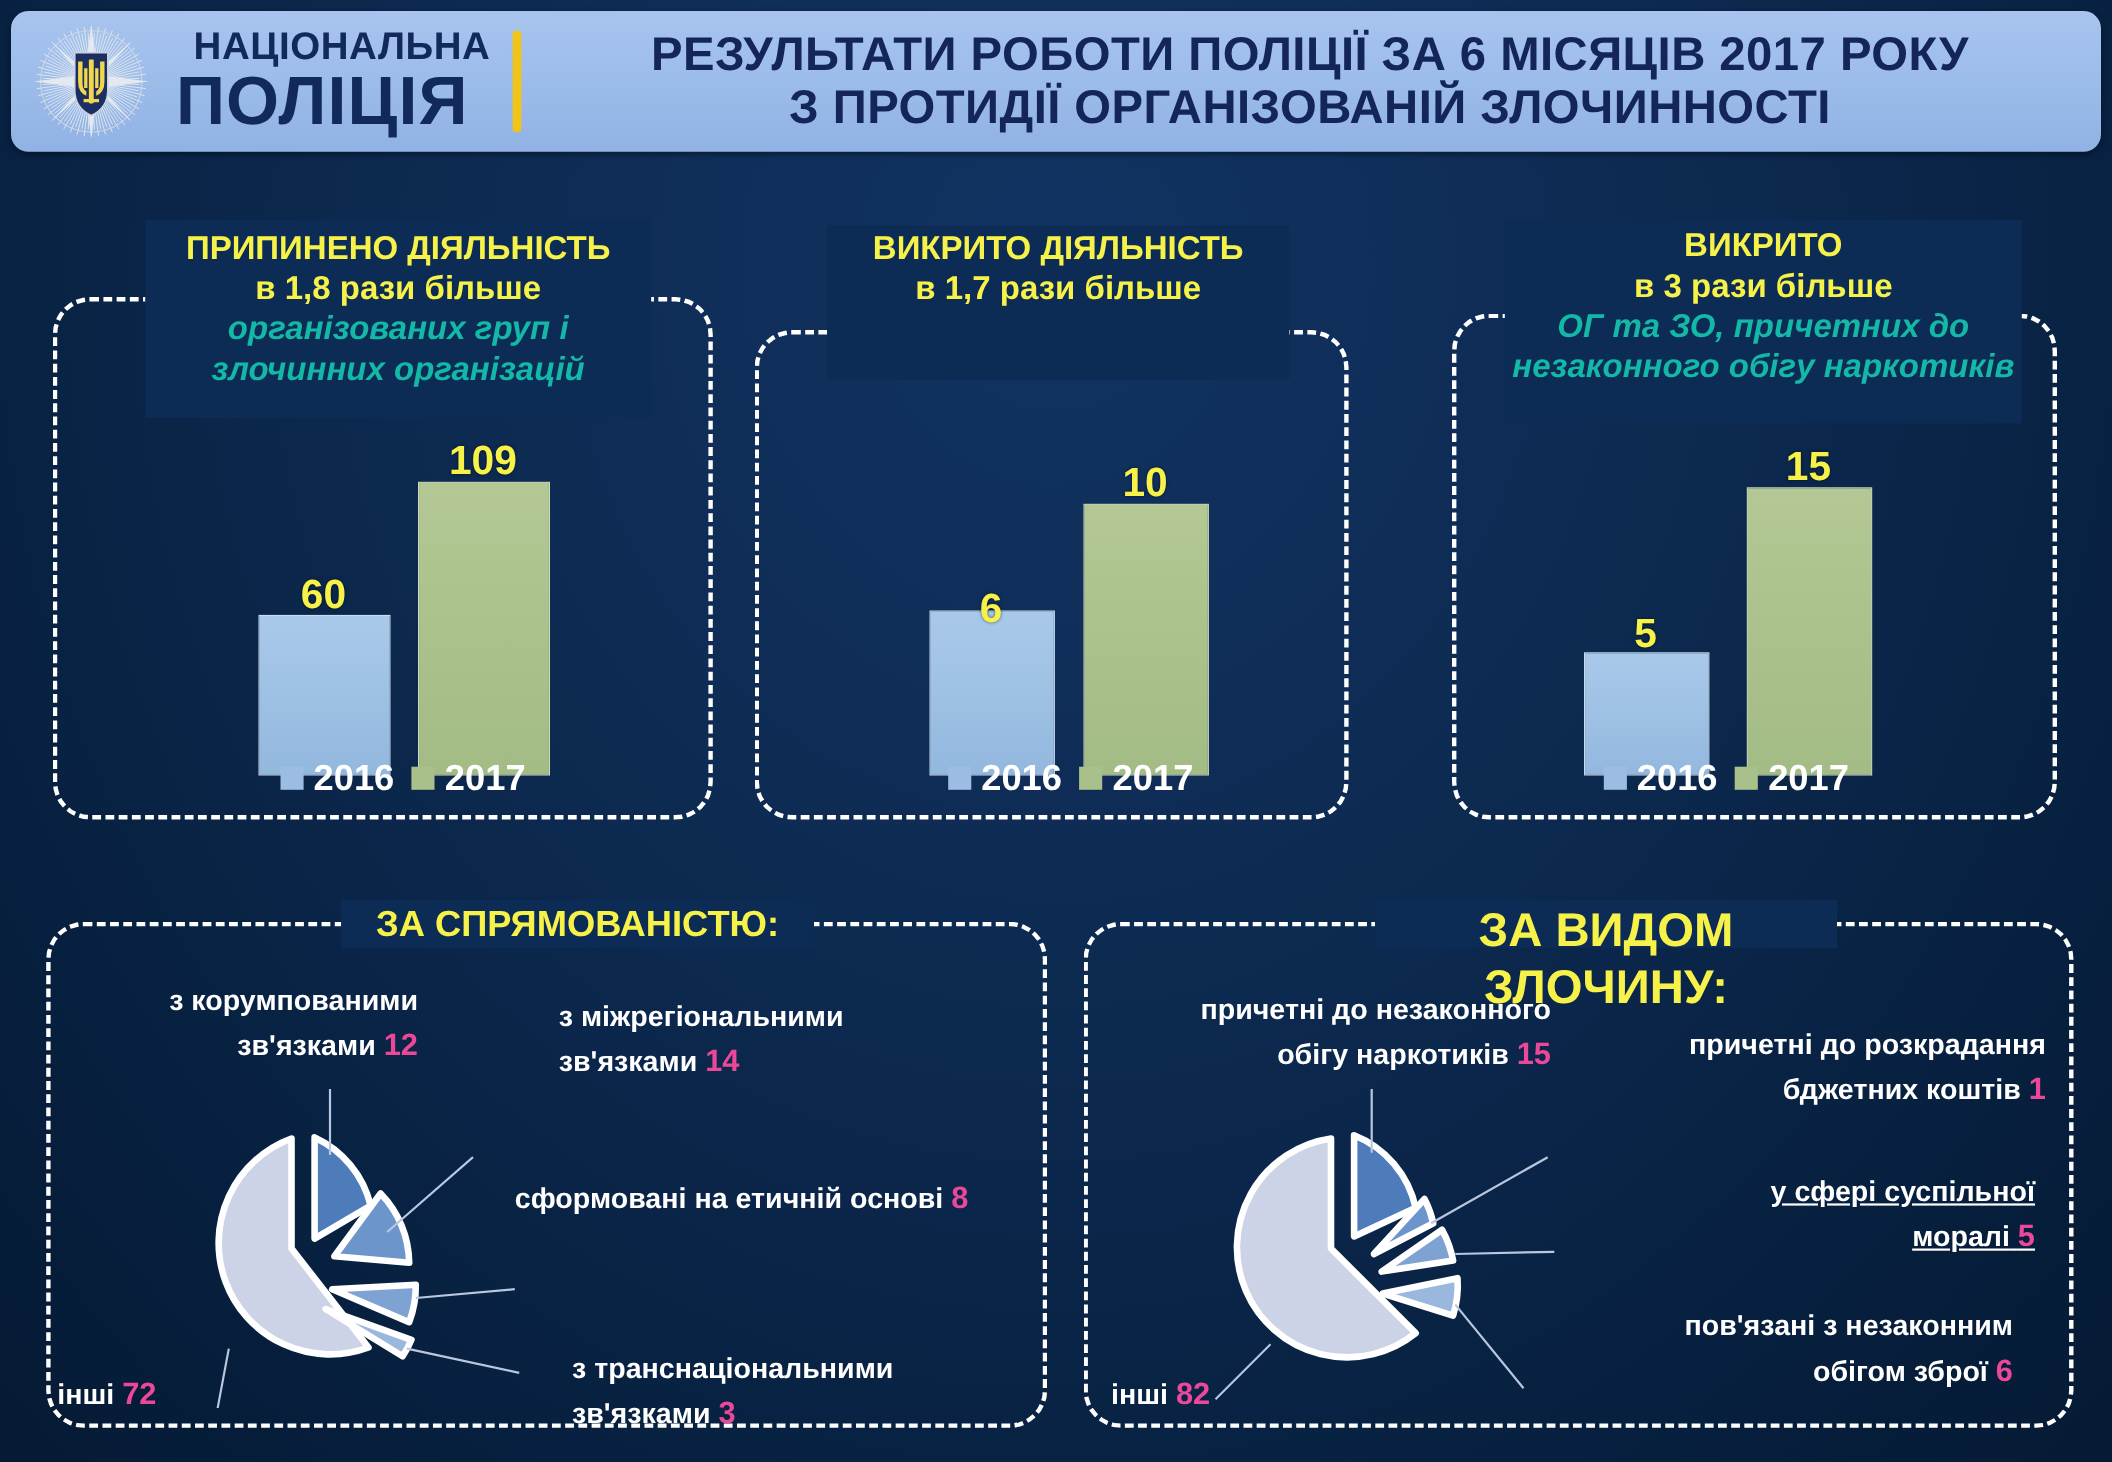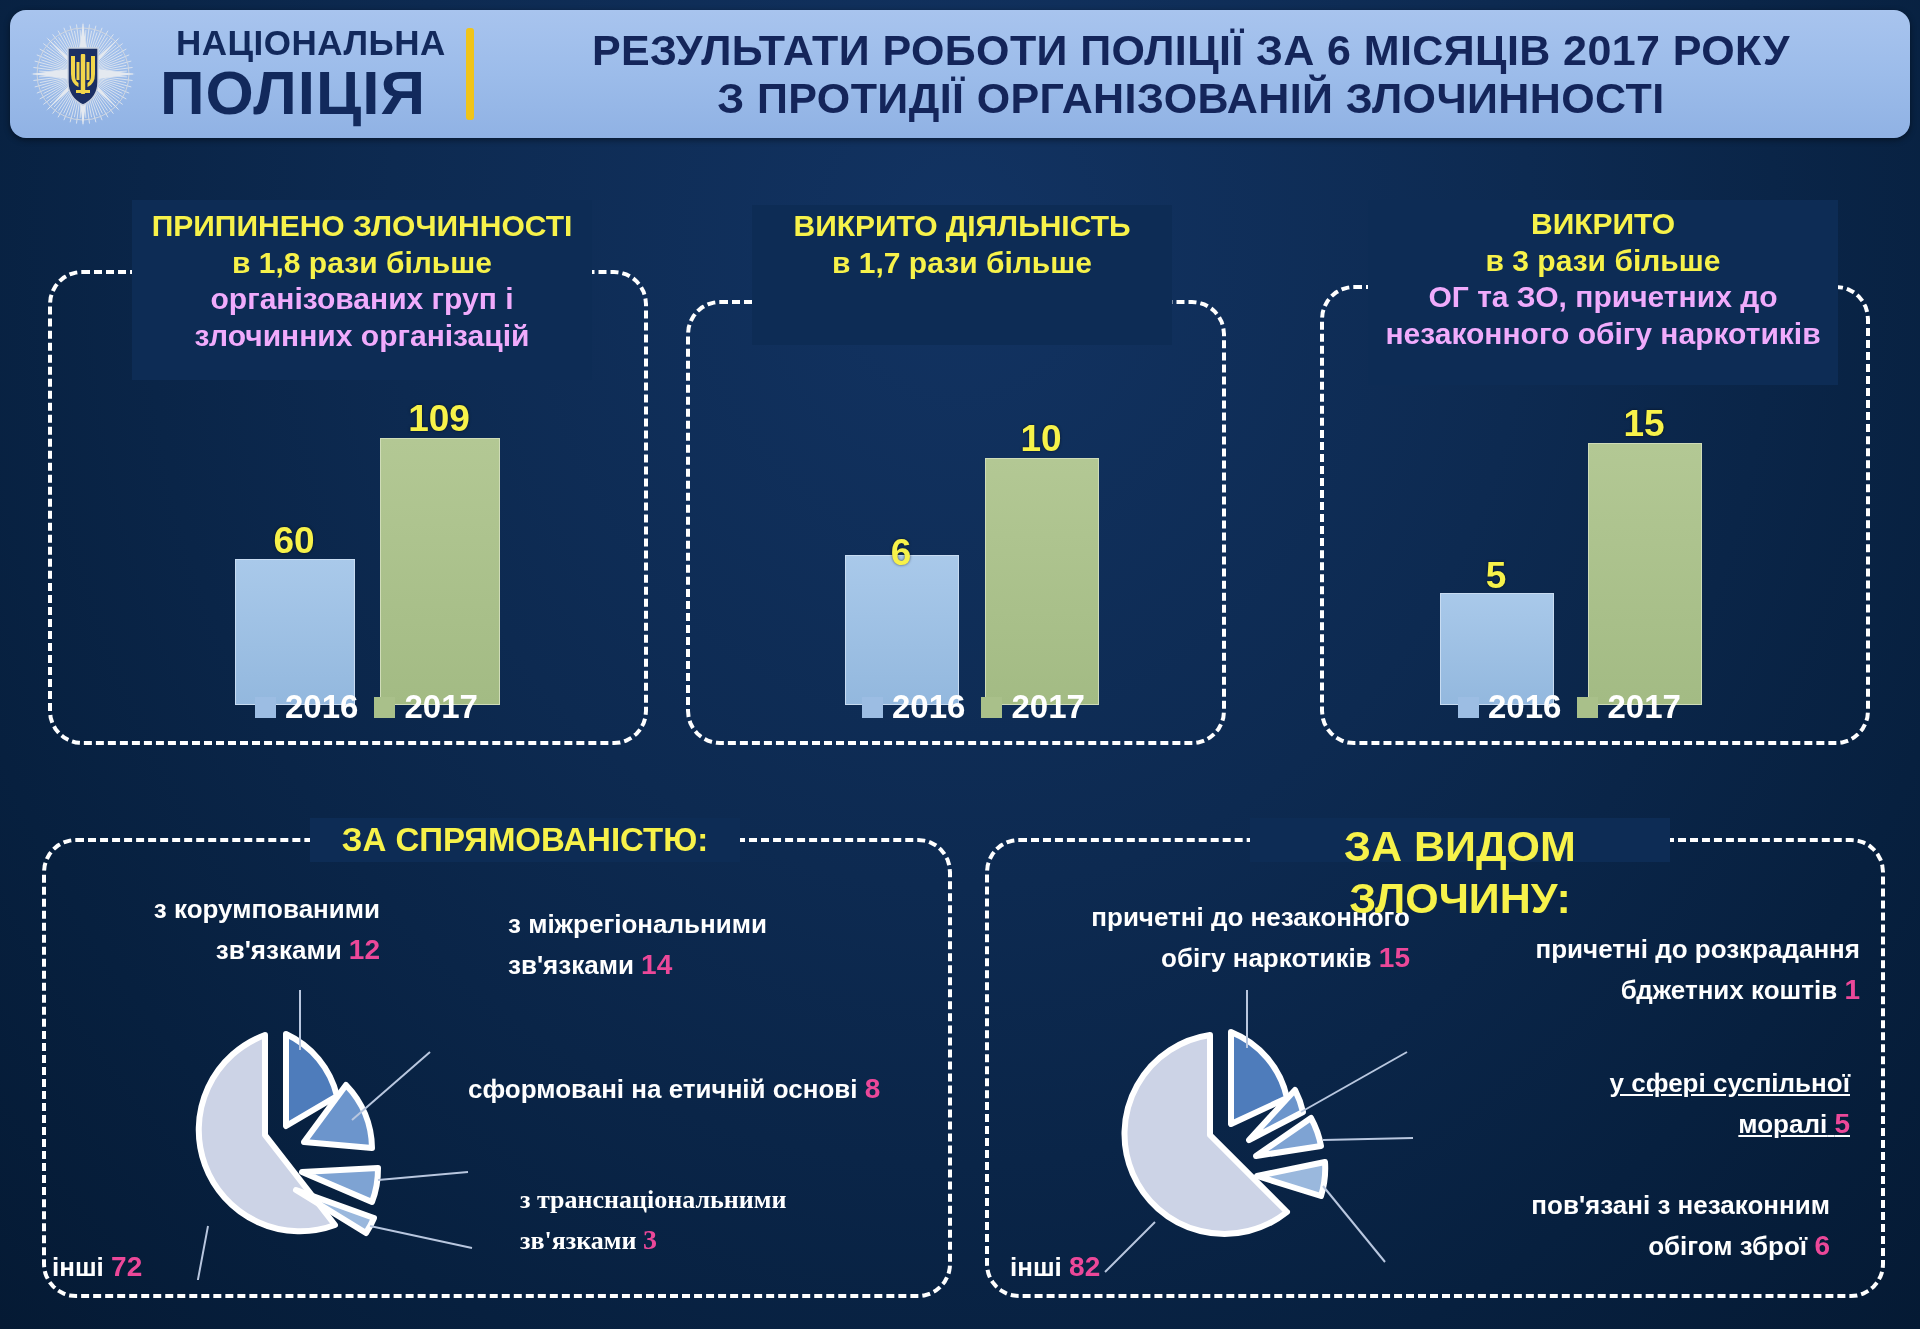--- a/index.html
+++ b/index.html
@@ -51,21 +51,21 @@
     border-radius:34px;
     box-sizing:border-box;
   }
   .panel-title{
     position:absolute;
     text-align:center;
     line-height:1.22;
     z-index:5;
   }
   .t-yellow{color:#f7f24a;font-weight:bold;}
-  .t-white{color:#f0abfc;font-weight:bold;}
+  .t-white{color:#14b8a6;font-weight:bold;font-style:italic;}
   .title-mask{
     position:absolute;background:#0d2c55;z-index:3;
   }
 
   
   .bars{position:absolute;}
   .bar{position:absolute;bottom:0;}
   .bar.blue{background:linear-gradient(180deg,#a9c9ea 0%,#93b8de 100%);border:1px solid #c8dcf2;}
   .bar.green{background:linear-gradient(180deg,#b3c894 0%,#a3bb84 100%);border:1px solid #cfdcb8;}
   .barval{
@@ -238,21 +238,21 @@
 
   <div class="htitle">
     <div>РЕЗУЛЬТАТИ РОБОТИ ПОЛІЦІЇ ЗА 6 МІСЯЦІВ 2017 РОКУ</div>
     <div>З ПРОТИДІЇ ОРГАНІЗОВАНІЙ ЗЛОЧИННОСТІ</div>
   </div>
 </div>
 
 <div class="panel" style="left:48px;top:270px;width:600px;height:475px;"></div>
 <div class="title-mask" style="left:132px;top:200px;width:460px;height:180px;"></div>
 <div class="panel-title" style="left:122px;top:208px;width:480px;font-size:30px;">
-  <div class="t-yellow">ПРИПИНЕНО ЗЛОЧИННОСТІ</div>
+  <div class="t-yellow">ПРИПИНЕНО ДІЯЛЬНІСТЬ</div>
   <div class="t-yellow">в 1,8 рази більше</div>
   <div class="t-white">організованих  груп і</div>
   <div class="t-white">злочинних  організацій</div>
 </div>
 
 <div class="bars" style="left:235px;top:440px;width:260px;height:265px;">
   <div class="bar blue" style="left:0px;width:118px;height:144px;"></div>
   <div class="bar green" style="left:145px;width:118px;height:265px;"></div>
   <div class="barval" style="left:0px;width:118px;top:80px;">60</div>
   <div class="barval" style="left:145px;width:118px;top:-42px;">109</div>
@@ -355,21 +355,21 @@
   <span>з міжрегіональними</span><br>
   <span>зв'язками</span>
   <span class="num">14</span>
 </div>
 
 <div class="pie-label lbl-l" style="left:468px;top:1068px;width:420px;">
   <span>сформовані на етичній основі</span>
   <span class="num">8</span>
 </div>
 
-<div class="pie-label lbl-l" style="left:520px;top:1180px;width:350px;font-family:Liberation Serif, serif;">
+<div class="pie-label lbl-l" style="left:520px;top:1225px;width:350px;">
   <span>з транснаціональними</span><br>
   <span>зв'язками</span>
   <span class="num">3</span>
 </div>
 
 <div class="pie-label lbl-l" style="left:52px;top:1246px;width:240px;">
   <span>інші</span>
   <span class="num">72</span>
 </div>
 

